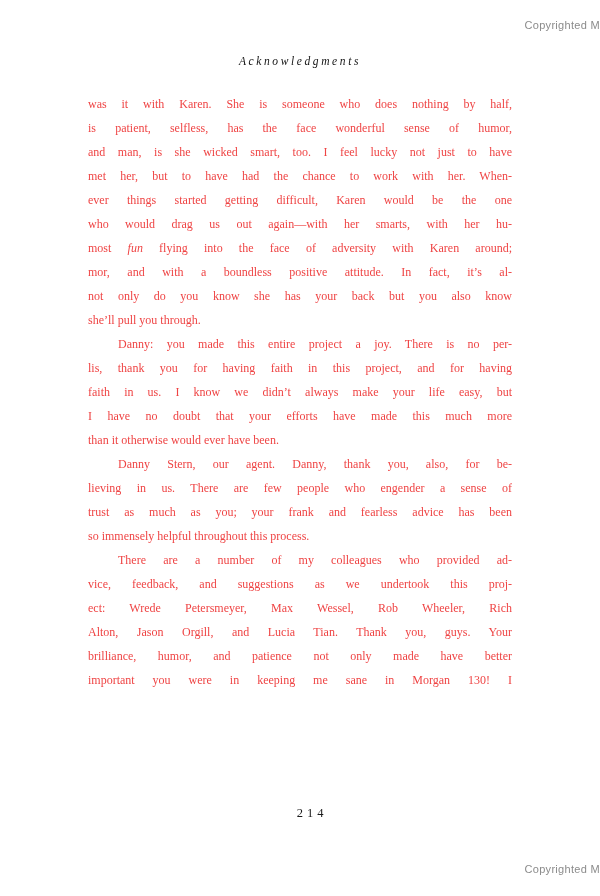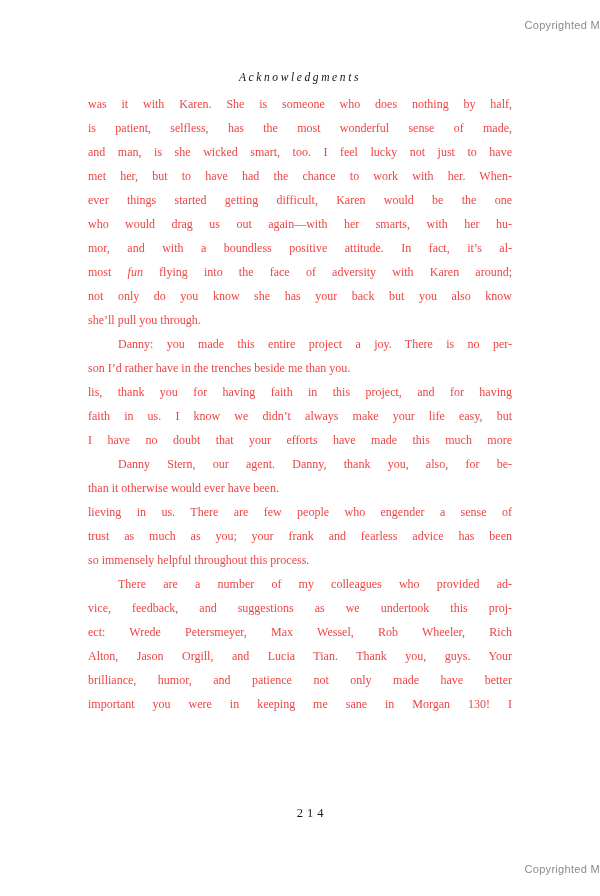--- a/index.html
+++ b/index.html
@@ -33,21 +33,20 @@
     position: absolute;
     top: 55px;
     left: 0;
     width: 100%;
     text-align: center;
     font-family: "Liberation Serif", serif;
     font-style: italic;
     font-size: 11.5px;
     letter-spacing: 2.6px;
     color: #121212;
-    margin-top: 16px;
   }
   .body-text {
     position: absolute;
     top: 92px;
     left: 88px;
     right: 88px;
   }
   .line {
     font-size: 12px;
     line-height: 24px;
@@ -80,36 +79,35 @@
 </head>
 <body>
 
 <div class="page">
   <div class="notice notice-top">Copyrighted Material</div>
 
   <div class="chapter-header">Acknowledgments</div>
 
   <div class="body-text">
       <div class="line justify"><span>was it with Karen. She is someone who does nothing by half,</span></div>
-      <div class="line justify"><span>is patient, selfless, has the most wonderful sense of made,</span></div>
+      <div class="line justify"><span>is patient, selfless, has the face wonderful sense of humor,</span></div>
       <div class="line justify"><span>and man, is she wicked smart, too. I feel lucky not just to have</span></div>
       <div class="line justify"><span>met her, but to have had the chance to work with her. When-</span></div>
       <div class="line justify"><span>ever things started getting difficult, Karen would be the one</span></div>
       <div class="line justify"><span>who would drag us out again—with her smarts, with her hu-</span></div>
+      <div class="line justify"><span>most </span><em>fun</em><span> flying into the face of adversity with Karen around;</span></div>
       <div class="line justify"><span>mor, and with a boundless positive attitude. In fact, it’s al-</span></div>
-      <div class="line justify"><span>most </span><em>fun</em><span> flying into the face of adversity with Karen around;</span></div>
       <div class="line justify"><span>not only do you know she has your back but you also know</span></div>
       <div class="line"><span>she’ll pull you through.</span></div>
       <div class="line justify indent"><span>Danny: you made this entire project a joy. There is no per-</span></div>
-      <div class="line"><span>son I’d rather have in the trenches beside me than you.</span></div>
       <div class="line justify"><span>lis, thank you for having faith in this project, and for having</span></div>
       <div class="line justify"><span>faith in us. I know we didn’t always make your life easy, but</span></div>
       <div class="line justify"><span>I have no doubt that your efforts have made this much more</span></div>
+      <div class="line"><span>than it otherwise would ever have been.</span></div>
       <div class="line justify indent"><span>Danny Stern, our agent. Danny, thank you, also, for be-</span></div>
-      <div class="line"><span>than it otherwise would ever have been.</span></div>
       <div class="line justify"><span>lieving in us. There are few people who engender a sense of</span></div>
       <div class="line justify"><span>trust as much as you; your frank and fearless advice has been</span></div>
       <div class="line"><span>so immensely helpful throughout this process.</span></div>
       <div class="line justify indent"><span>There are a number of my colleagues who provided ad-</span></div>
       <div class="line justify"><span>vice, feedback, and suggestions as we undertook this proj-</span></div>
       <div class="line justify"><span>ect: Wrede Petersmeyer, Max Wessel, Rob Wheeler, Rich</span></div>
       <div class="line justify"><span>Alton, Jason Orgill, and Lucia Tian. Thank you, guys. Your</span></div>
       <div class="line justify"><span>brilliance, humor, and patience not only made have better</span></div>
       <div class="line justify"><span>important you were in keeping me sane in Morgan 130! I</span></div>
     </div>

